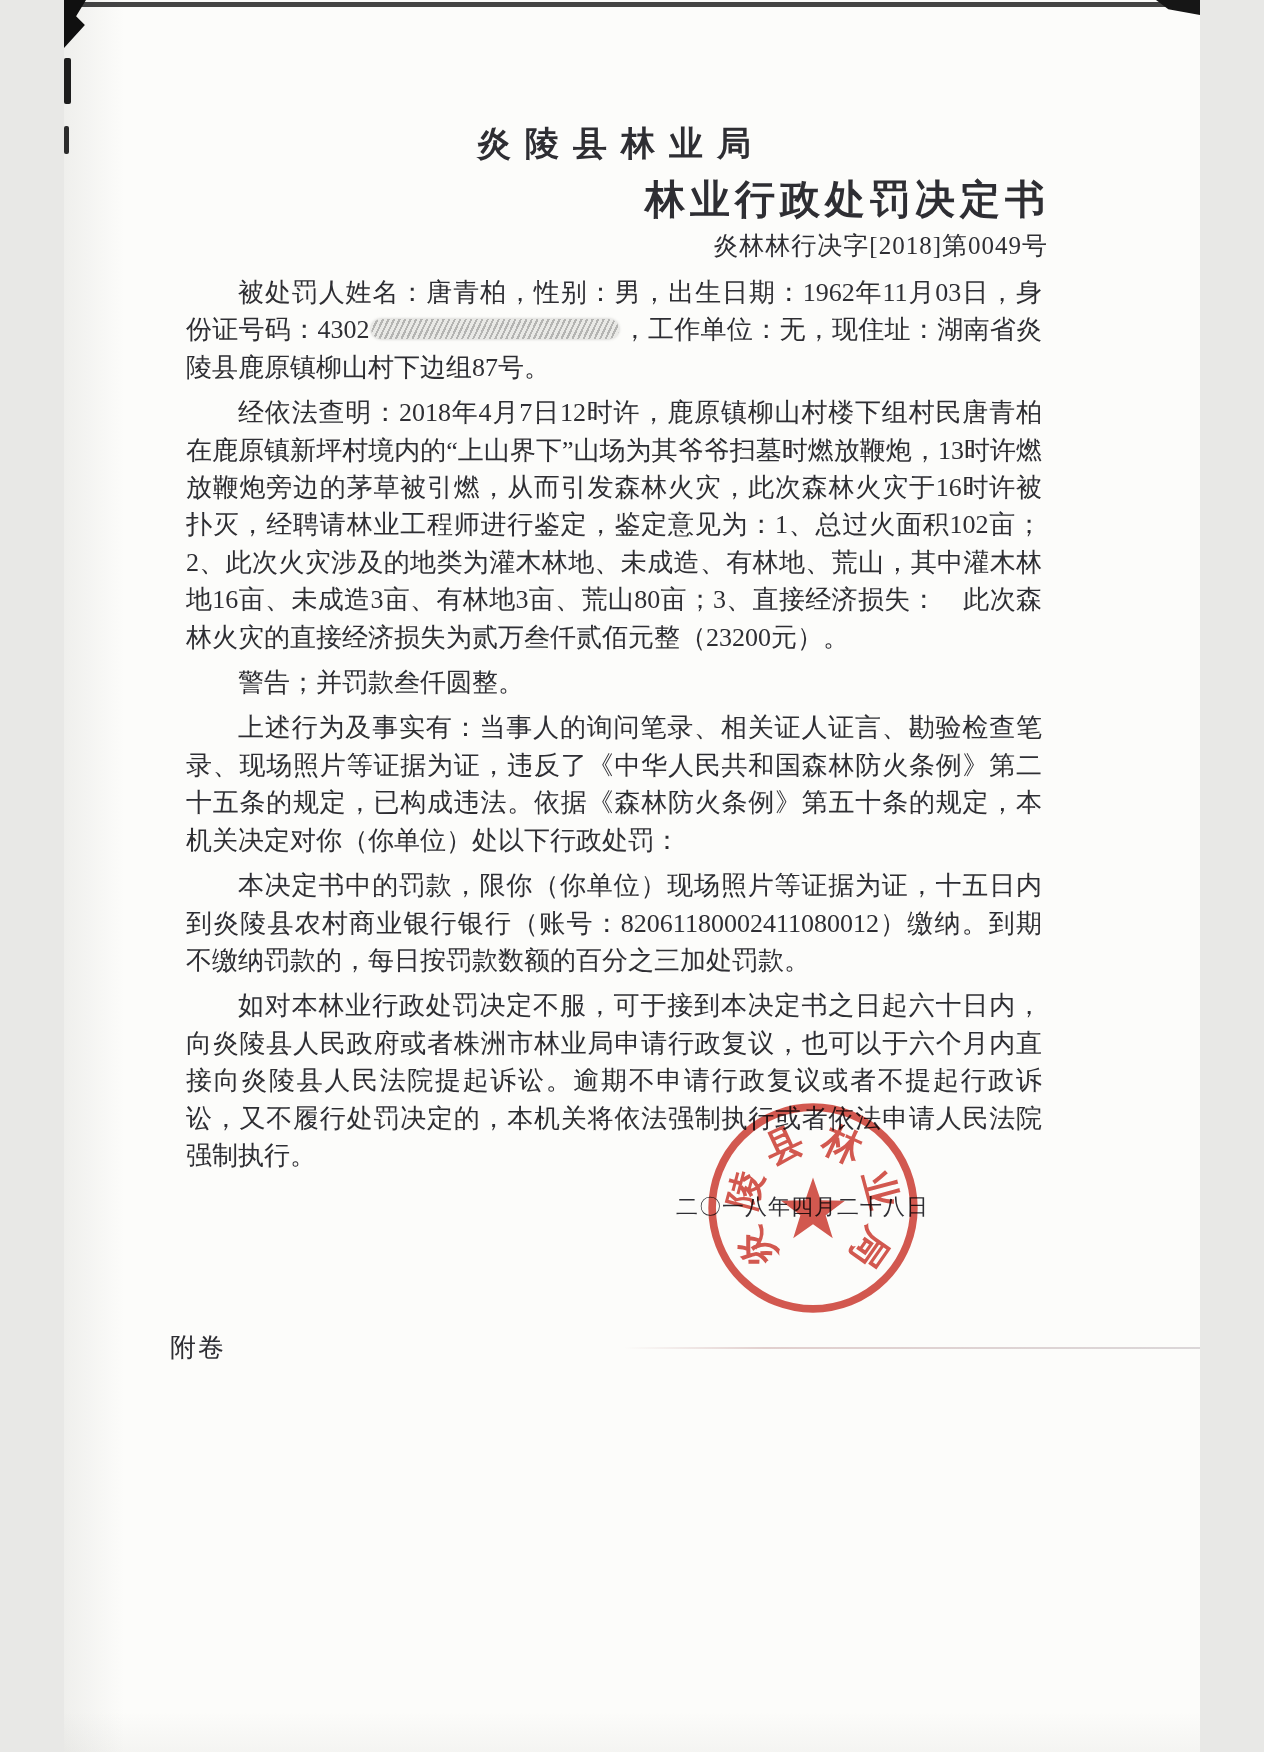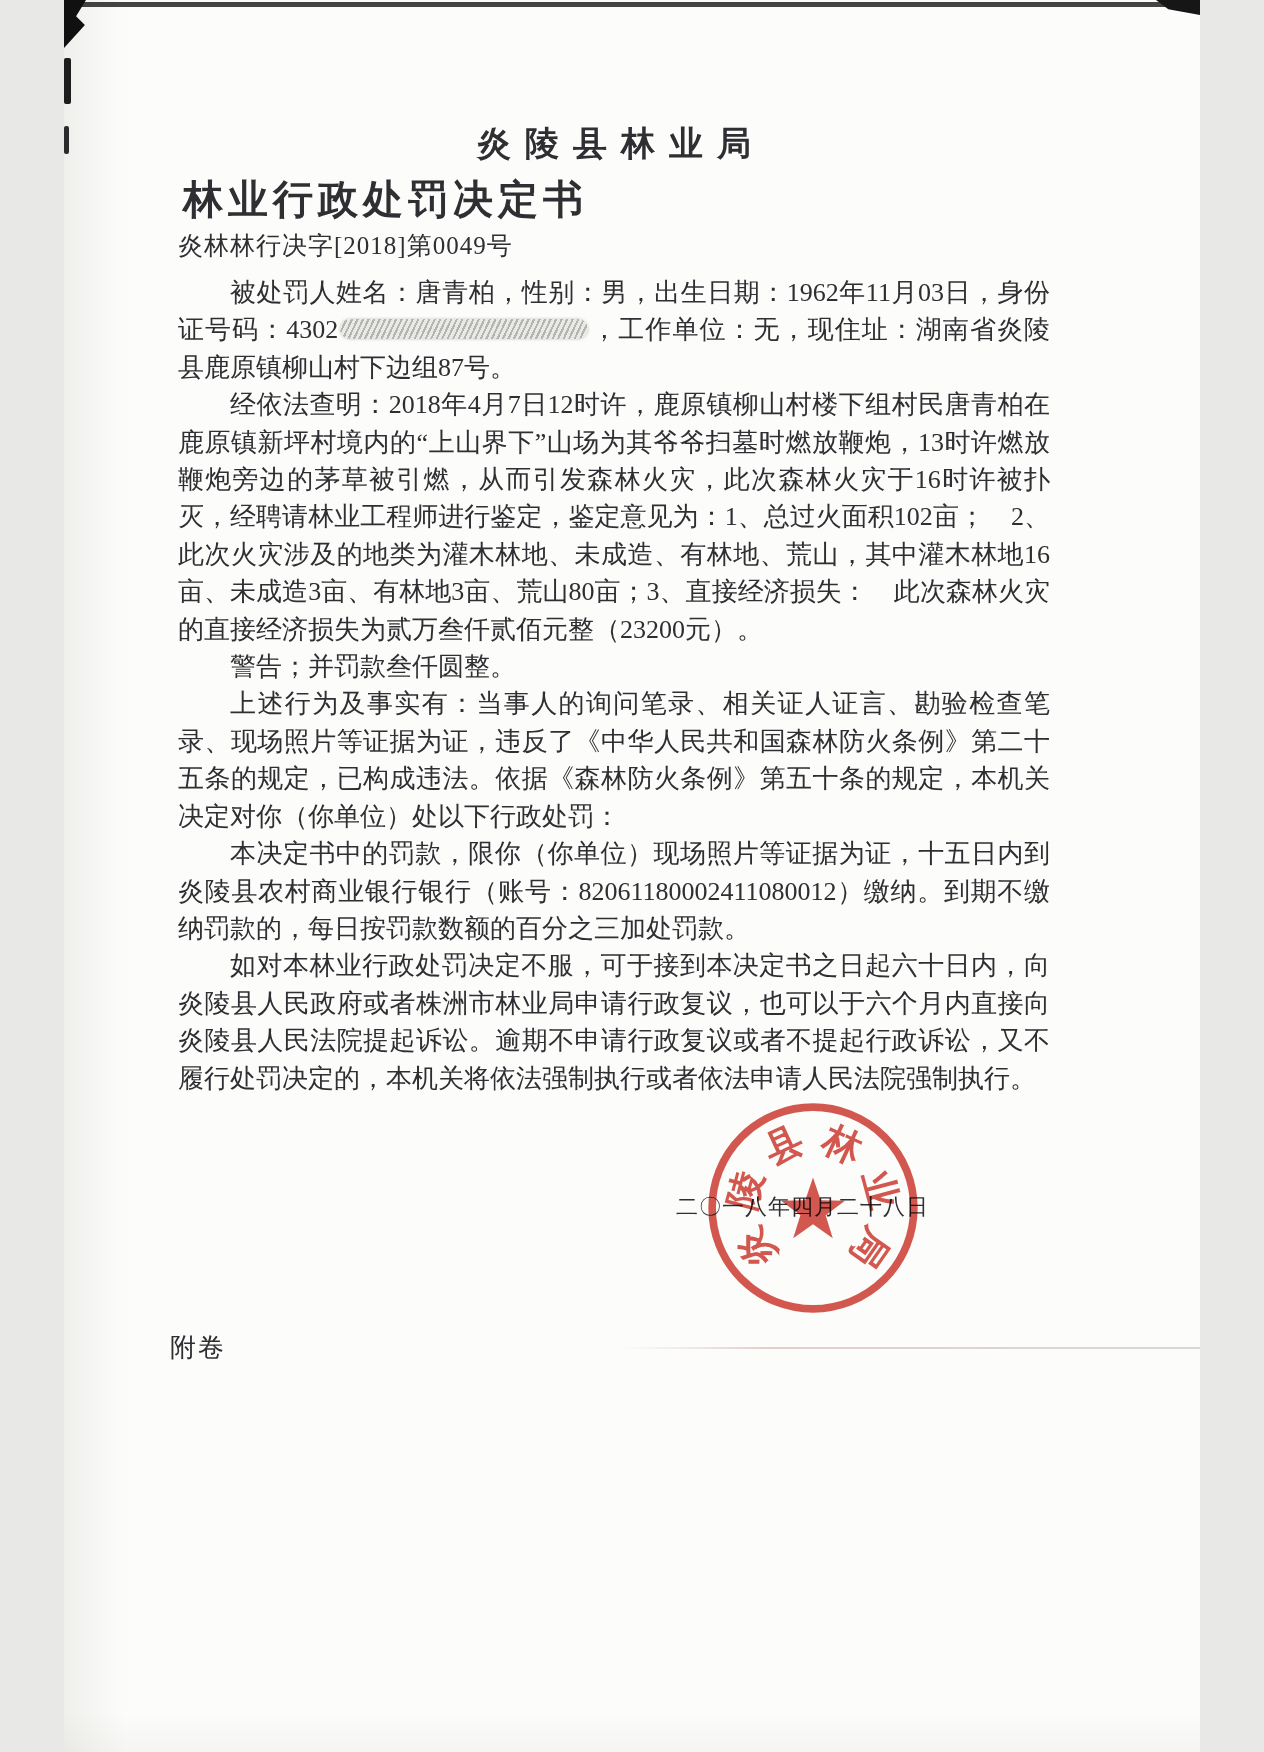--- a/index.html
+++ b/index.html
@@ -23,29 +23,29 @@
   .content {
     position:absolute; left:114px; top:122px; width:872px;
     font-size:26px; line-height:37.4px; text-align:justify;
   }
   .agency-title {
     margin:0 0 8px 0; text-align:center;
     font-size:34px; line-height:44px; font-weight:700; letter-spacing:14px;
     text-indent:14px;
   }
   .doc-title {
-    margin:0 0 2px 0; text-align:left;
+    margin:0 0 2px 0; text-align:right;
     font-size:40px; line-height:52px; font-weight:700; letter-spacing:5px;
     text-indent:5px;
   }
   .doc-number {
-    font-size:25px; line-height:36px; text-align:left; margin:0 2px 10px 0;
+    font-size:25px; line-height:36px; text-align:right; margin:0 2px 10px 0;
     letter-spacing:1px;
   }
-  .body-text p { margin:0; text-indent:2em; }
+  .body-text p { margin:8px; text-indent:2em; }
   .redaction {
     display:inline-block; width:248px; height:20px; margin:0 2px -1px 2px;
     border-radius:10px;
     background:repeating-linear-gradient(115deg,#b4b4b2 0px,#b4b4b2 2px,#e9e9e6 2px,#e9e9e6 5px);
     box-shadow:0 0 3px rgba(120,120,120,.45);
   }
   .date-line {
     position:absolute; left:612px; top:1192px;
     font-size:22px; letter-spacing:1px; white-space:nowrap;
   }

